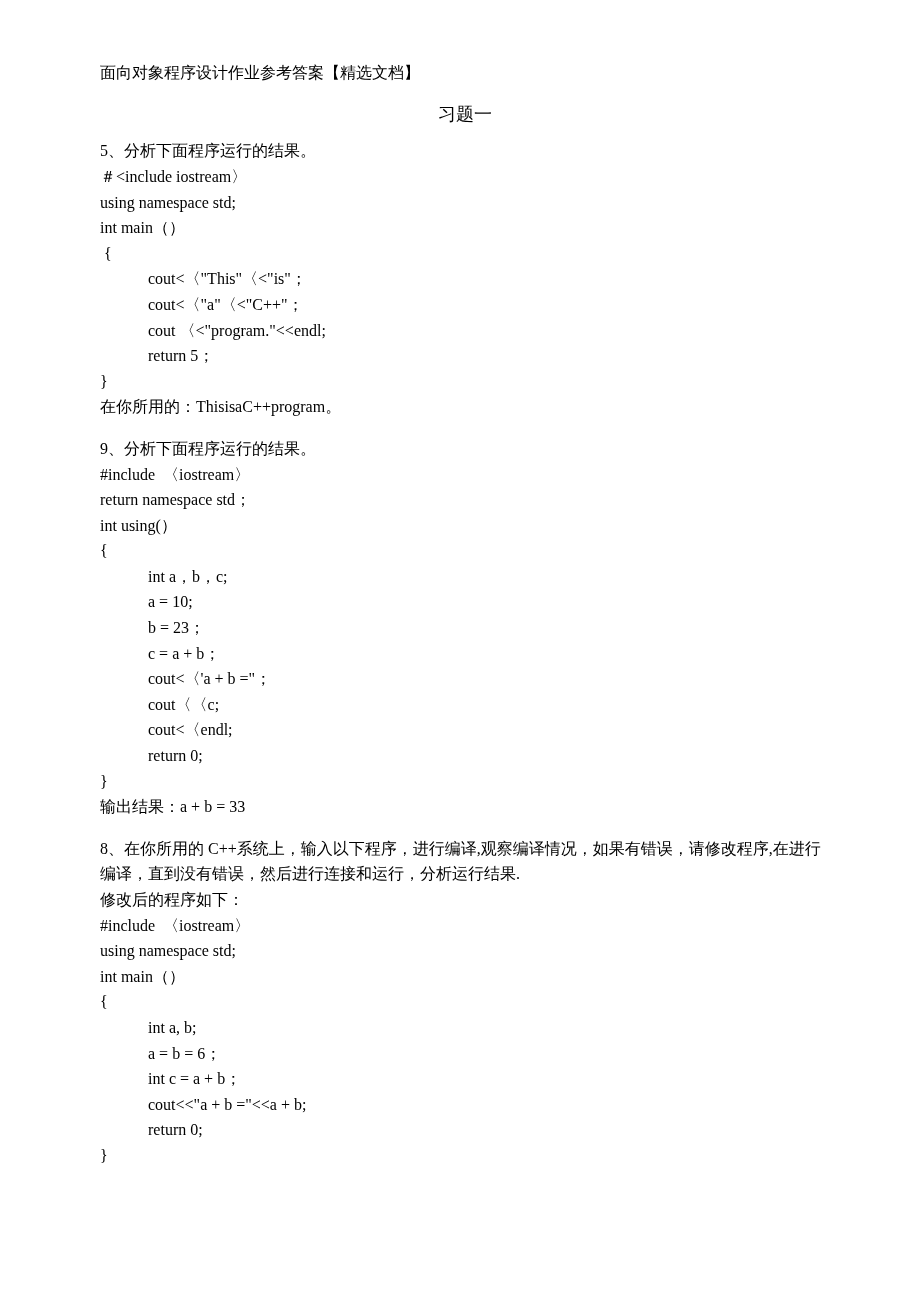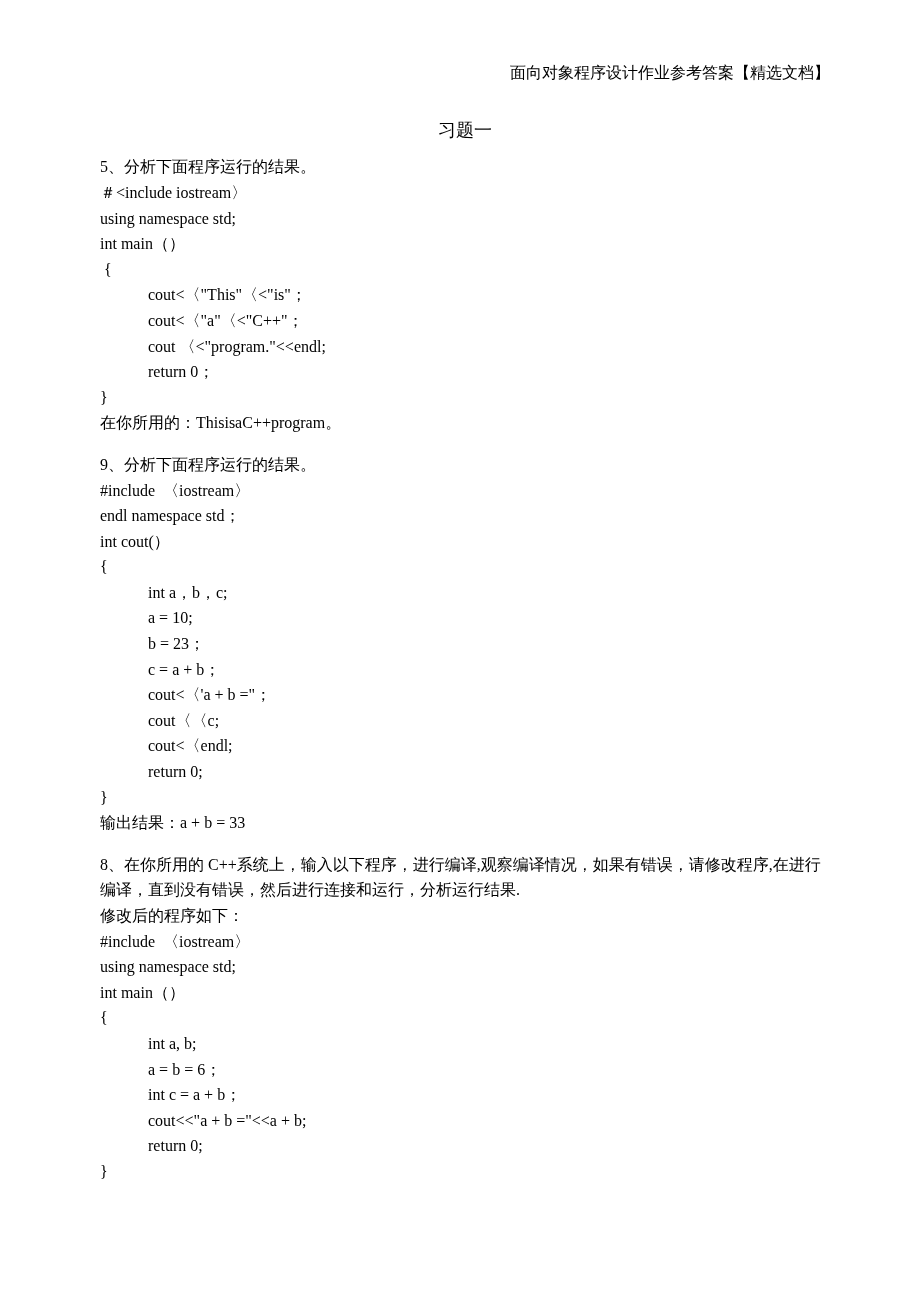--- a/index.html
+++ b/index.html
@@ -7,23 +7,23 @@
       font-size: 16px;
       color: #000;
       background: #fff;
       margin: 0;
       padding: 60px 90px 60px 100px;
       line-height: 1.6;
       width: 920px;
       box-sizing: border-box;
     }
     .header {
-      text-align: right;
+      text-align: left;
       font-size: 16px;
-      margin-bottom: 30px;
+      margin-bottom: 14px;
     }
     .title {
       text-align: center;
       font-size: 18px;
       margin-bottom: 10px;
       margin-top: 11px;
     }
     .line {
       white-space: pre-wrap;
     }
@@ -41,30 +41,30 @@
 <div class="title">习题一</div>
 
 <div class="line">5、分析下面程序运行的结果。</div>
 <div class="line">＃&lt;include iostream〉</div>
 <div class="line">using namespace std;</div>
 <div class="line">int main（）</div>
 <div class="line"> {</div>
 <div class="line indent">cout&lt;〈"This"〈&lt;"is"；</div>
 <div class="line indent">cout&lt;〈"a"〈&lt;"C++"；</div>
 <div class="line indent">cout 〈&lt;"program."&lt;&lt;endl;</div>
-<div class="line indent">return 0；</div>
+<div class="line indent">return 5；</div>
 <div class="line">}</div>
 <div class="line">在你所用的：ThisisaC++program。</div>
 
 <div class="blank"></div>
 
 <div class="line">9、分析下面程序运行的结果。</div>
 <div class="line">#include  〈iostream〉</div>
-<div class="line">endl namespace std；</div>
-<div class="line">int cout(）</div>
+<div class="line">return namespace std；</div>
+<div class="line">int using(）</div>
 <div class="line">{</div>
 <div class="line indent">int a，b，c;</div>
 <div class="line indent">a = 10;</div>
 <div class="line indent">b = 23；</div>
 <div class="line indent">c = a + b；</div>
 <div class="line indent">cout&lt;〈'a + b ="；</div>
 <div class="line indent">cout〈〈c;</div>
 <div class="line indent">cout&lt;〈endl;</div>
 <div class="line indent">return 0;</div>
 <div class="line">}</div>

